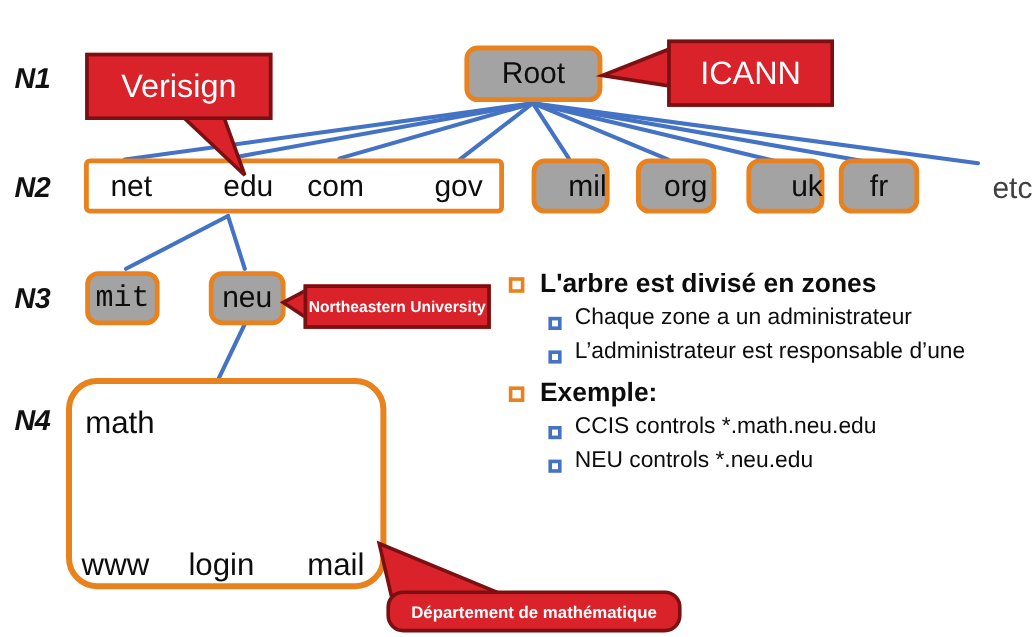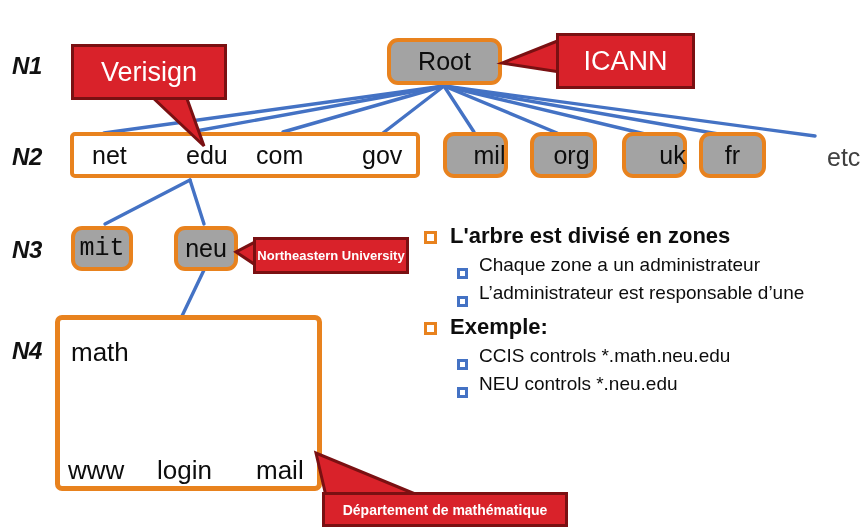--- a/index.html
+++ b/index.html
@@ -73,21 +73,21 @@
     position: absolute;
     font-size: 25px;
     color: #0d0d0d;
   }
 
   
   #math-zone {
     position: absolute;
     box-sizing: border-box;
     border: 5px solid #E8821E;
-    border-radius: 7px;
+    border-radius: 26px;
     background: #ffffff;
     left: 55px;
     top: 315px;
     width: 267px;
     height: 176px;
   }
   #math-zone .zl {
     position: absolute;
     font-size: 26px;
     color: #0d0d0d;
@@ -119,21 +119,21 @@
   #callout-icann {
     left: 556px; top: 33px; width: 139px; height: 56px;
     font-size: 27px;
   }
   #callout-neu {
     left: 253px; top: 237px; width: 156px; height: 37px;
     font-size: 13px; font-weight: bold;
   }
   #callout-math {
     left: 322px; top: 492px; width: 246px; height: 35px;
-    font-size: 14px; font-weight: bold;
+    font-size: 14px; font-weight: bold; border-radius: 14px;
   }
 
   
   #bullets {
     position: absolute;
     left: 424px;
     top: 222px;
     width: 428px;
   }
   .b1 {
@@ -151,21 +151,21 @@
     flex: 0 0 auto;
   }
   .b1 .tx {
     font-size: 22px;
     font-weight: bold;
     color: #0d0d0d;
     line-height: 1.28;
   }
   .b2 {
     display: flex;
-    align-items: flex-end;
+    align-items: center;
     margin-left: 33px;
     margin-bottom: 1px;
   }
   .b2 .mk {
     width: 11px; height: 11px;
     box-sizing: border-box;
     border: 3px solid #4472C4;
     background: #ffffff;
     margin-top: 8px;
     margin-right: 11px;

